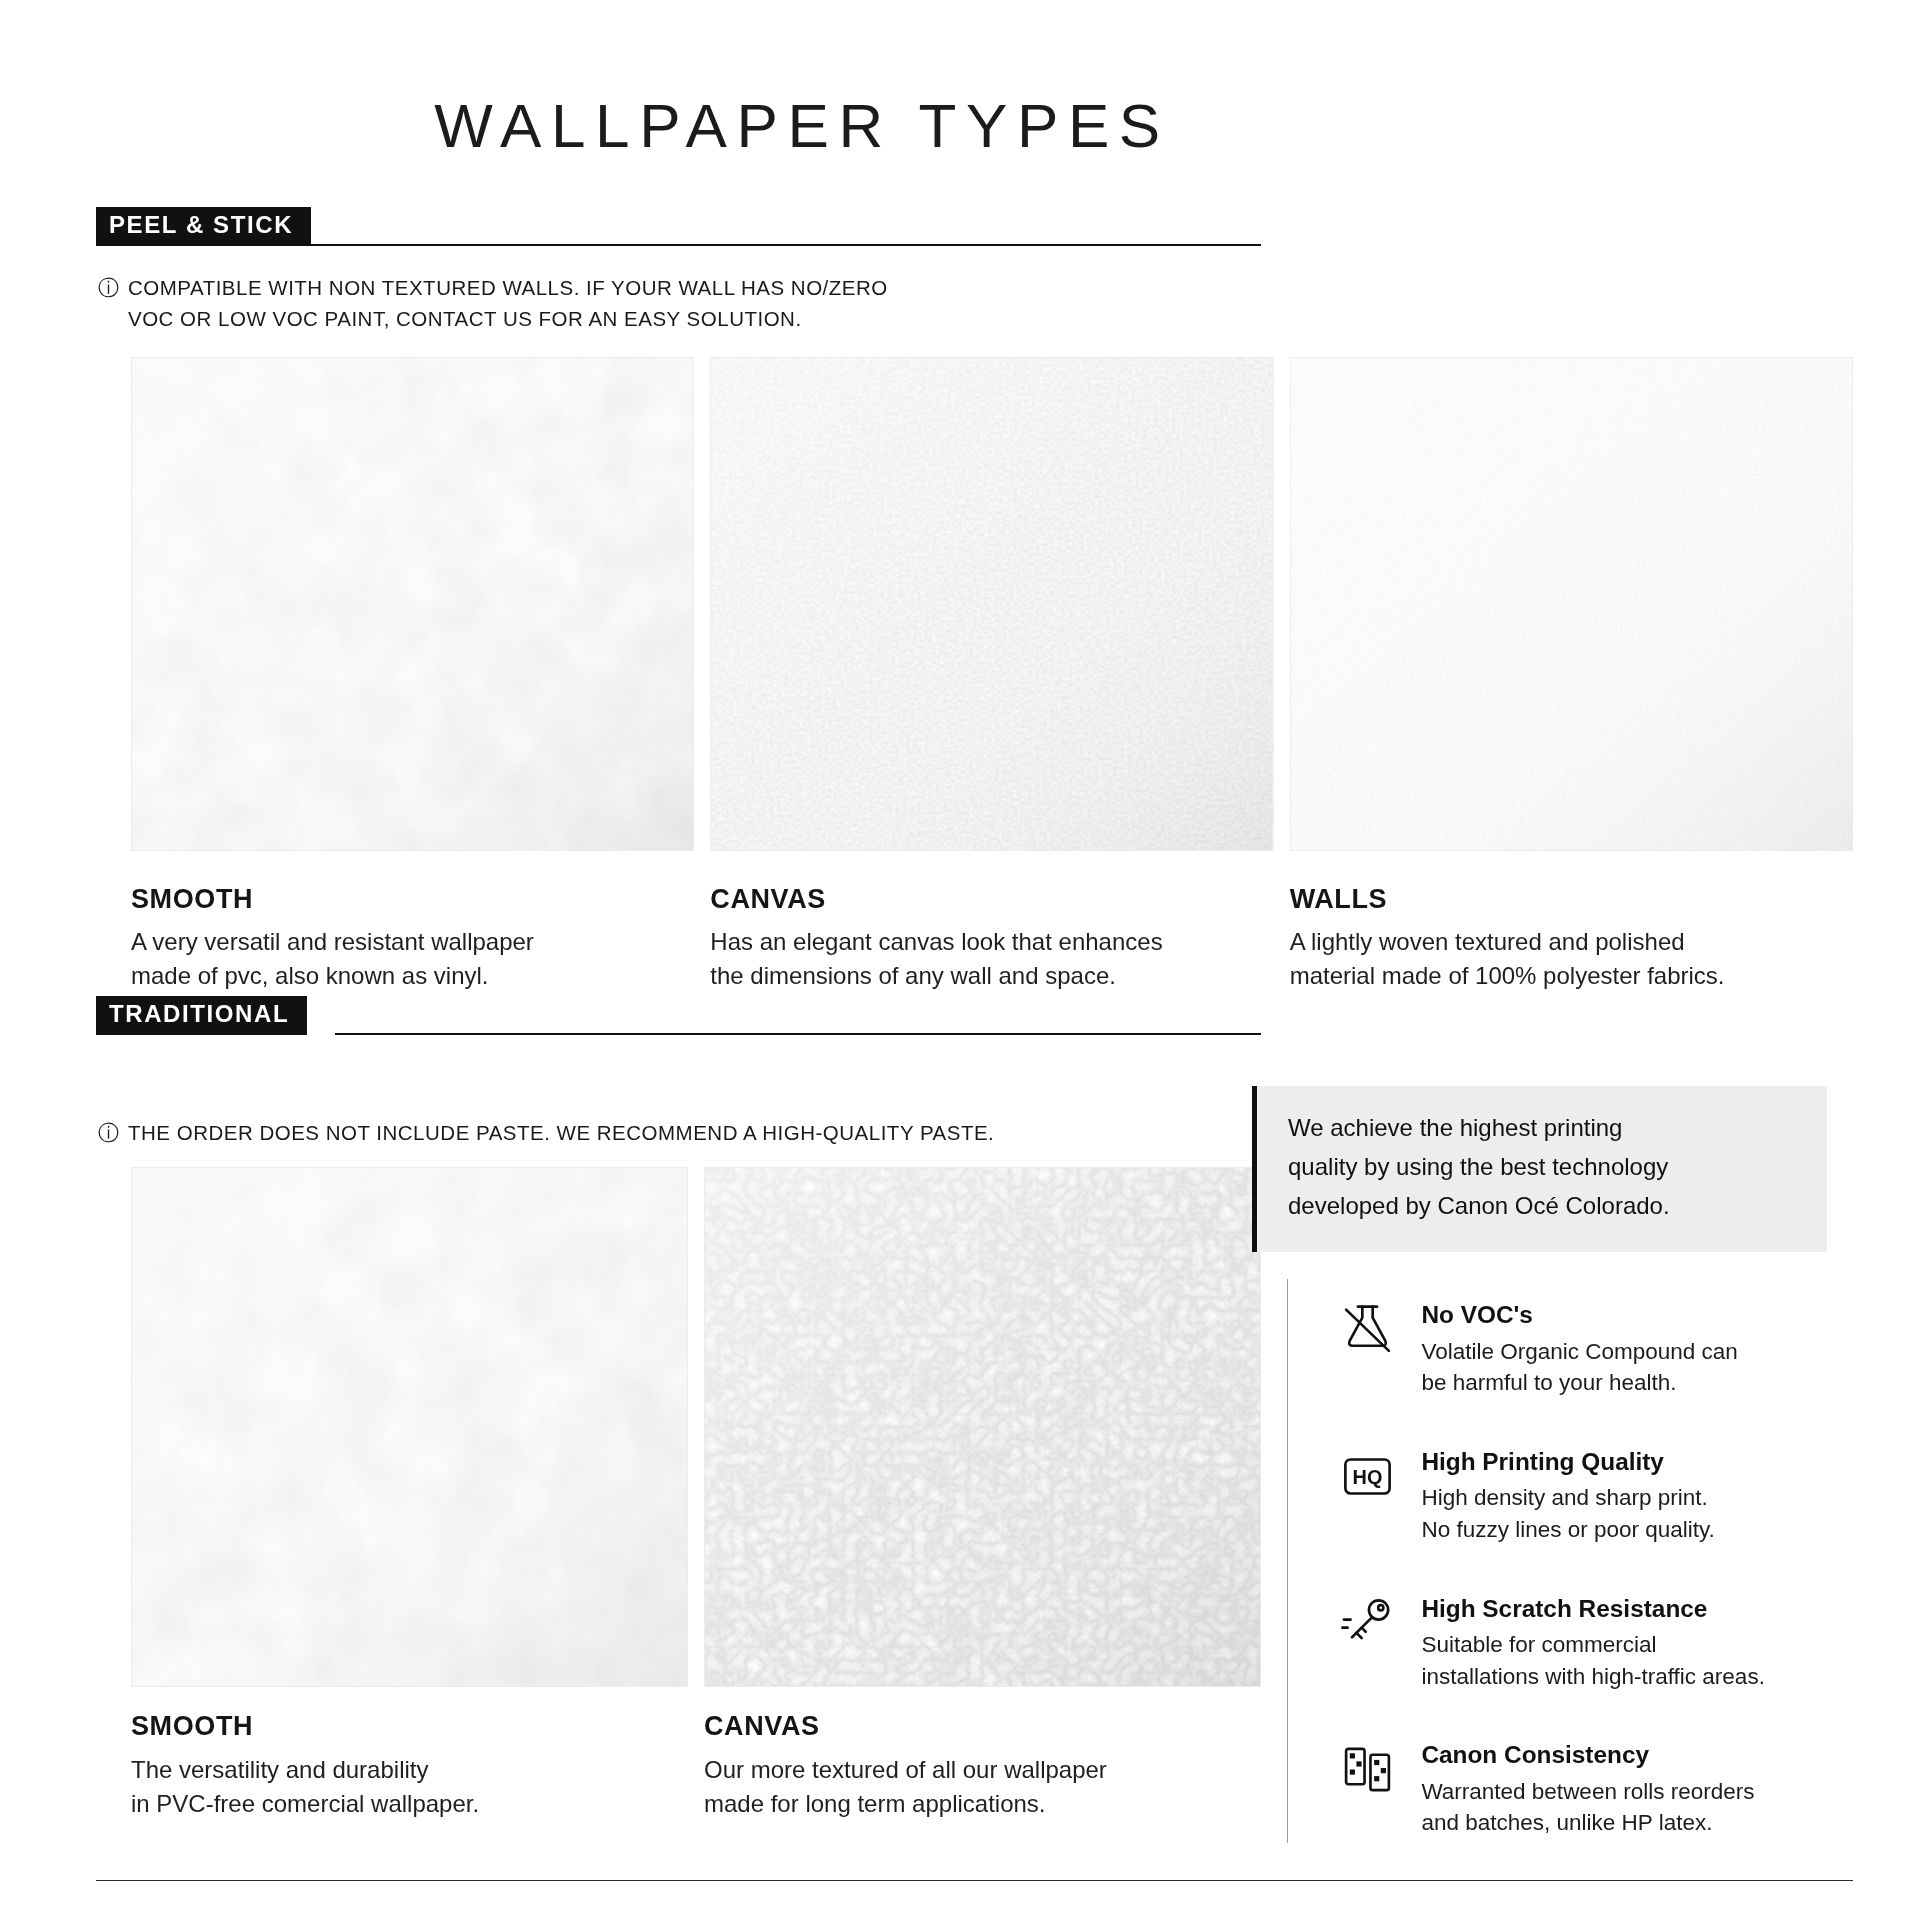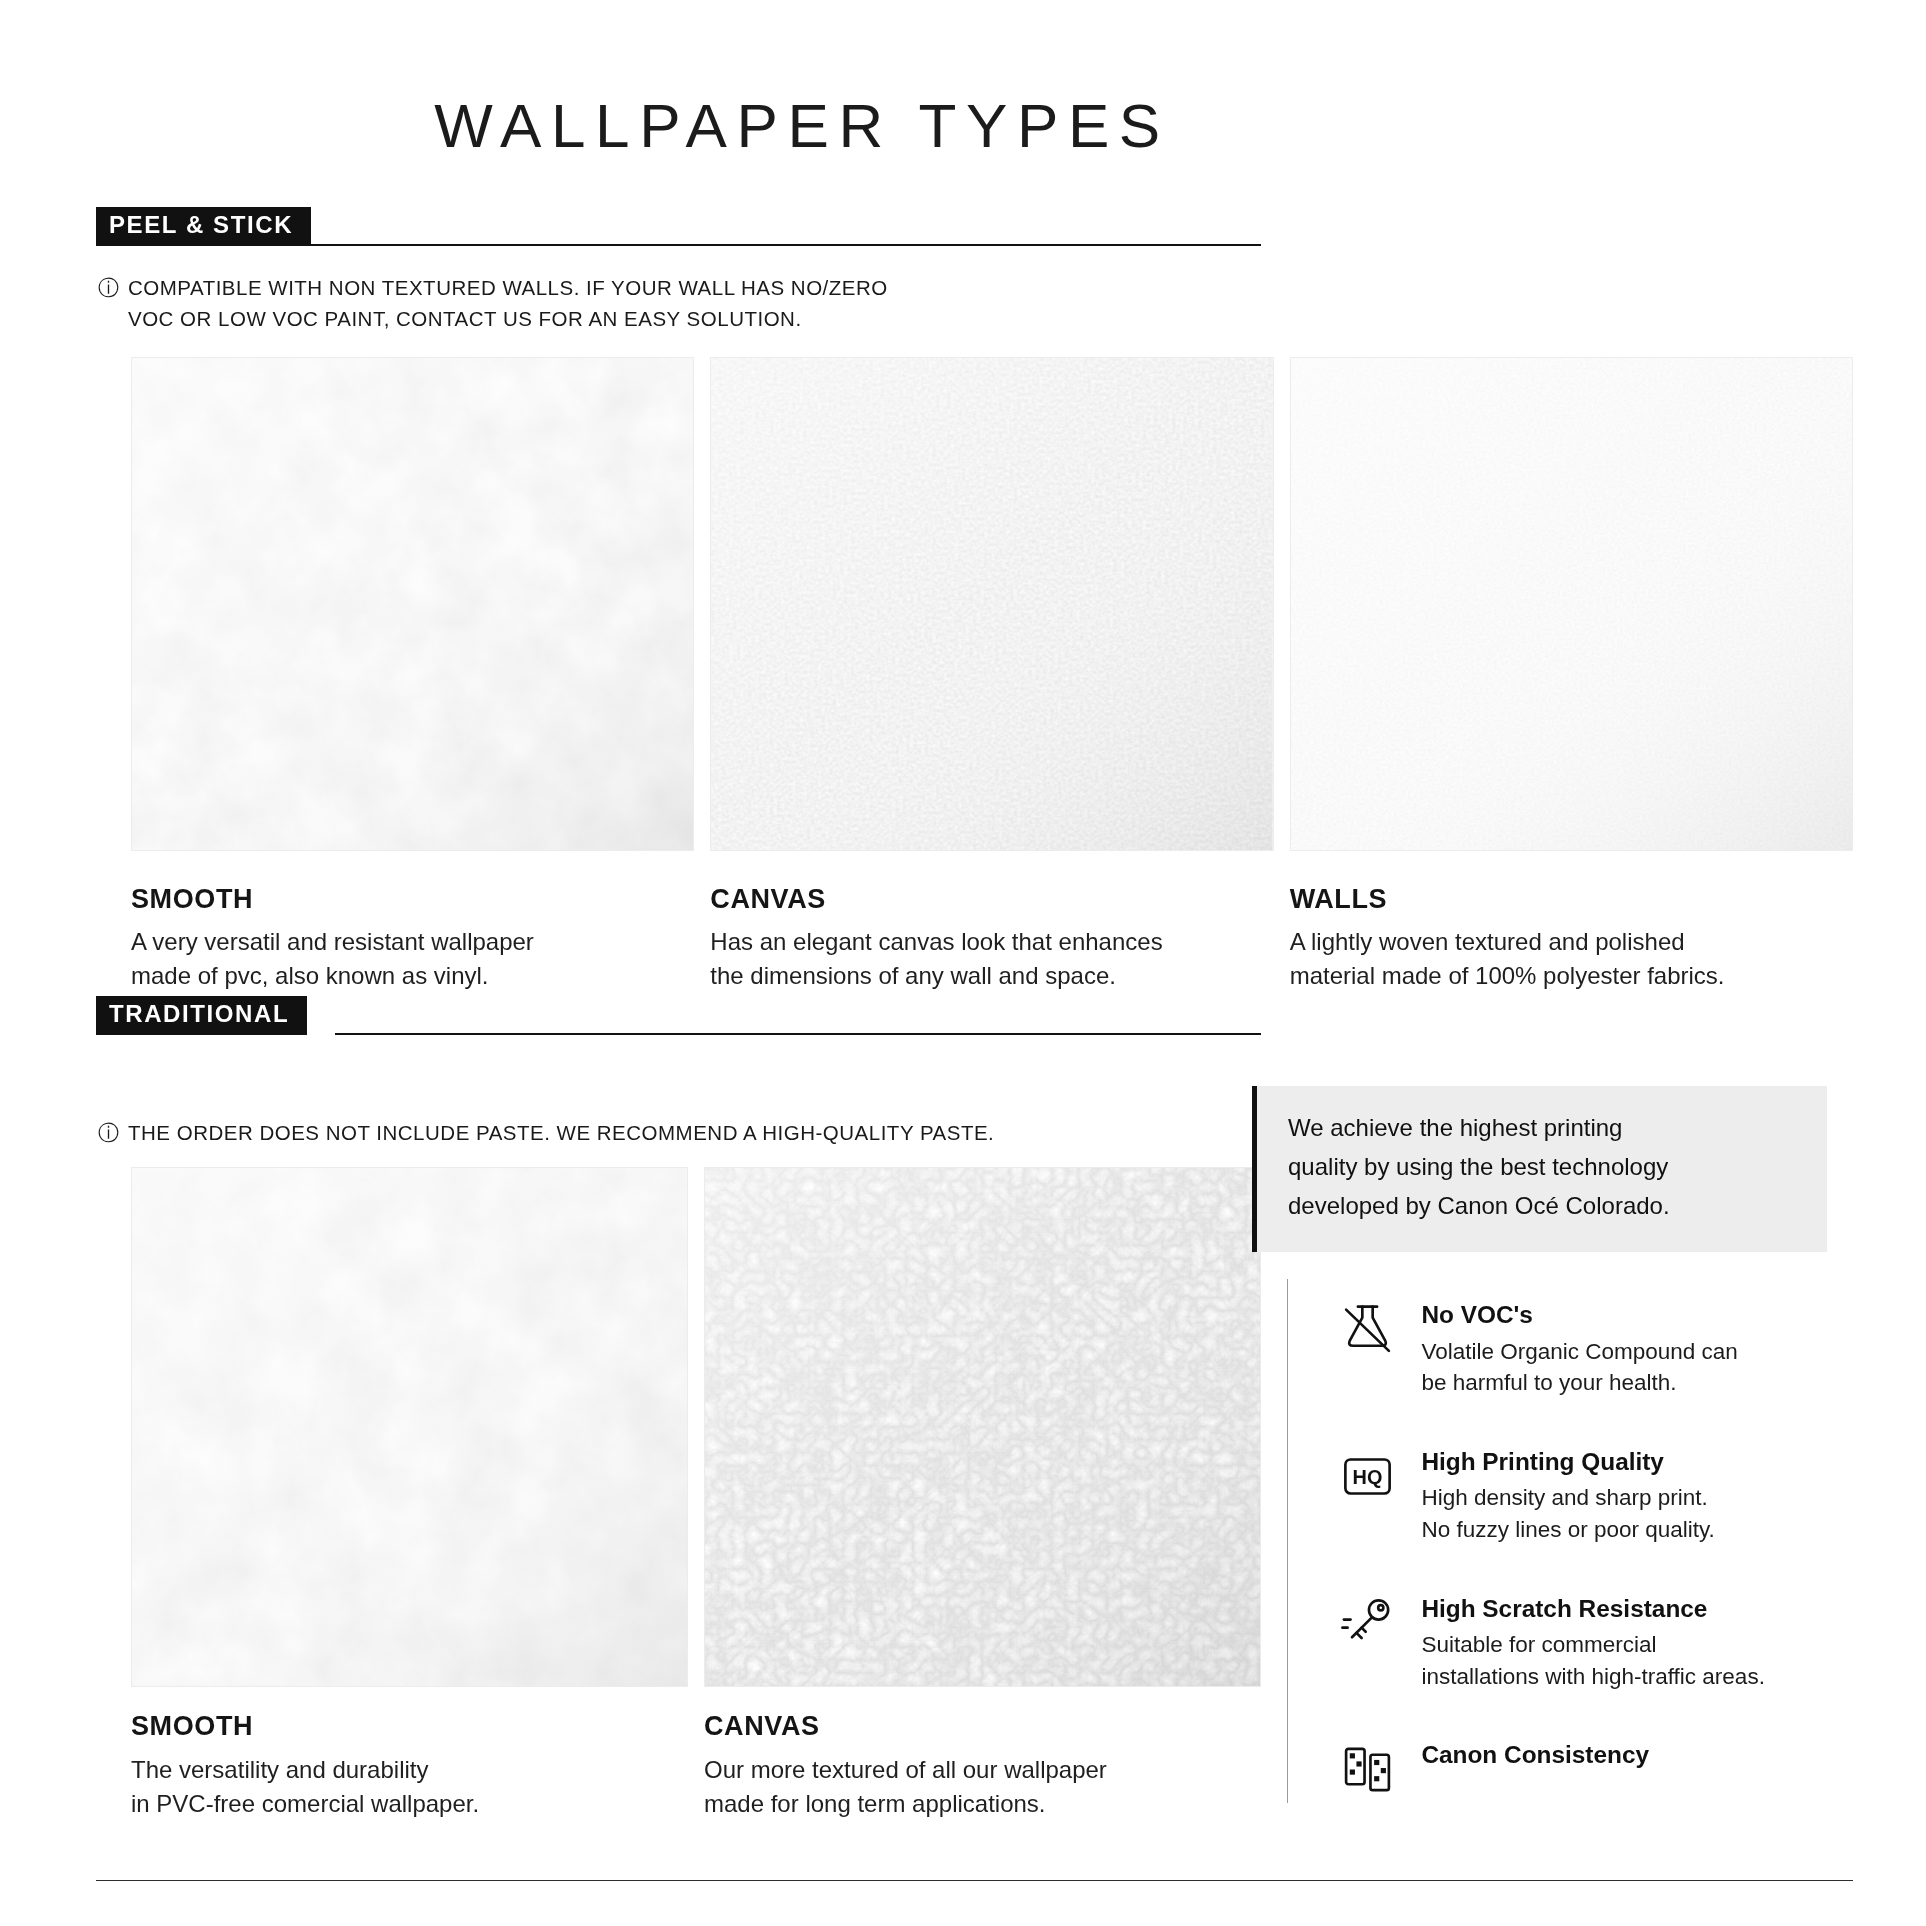--- a/index.html
+++ b/index.html
@@ -278,20 +278,22 @@
           <rect x="16" y="18" width="7" height="7" fill="#111" stroke="none"></rect>
           <rect x="25" y="29" width="7" height="7" fill="#111" stroke="none"></rect>
           <rect x="16" y="40" width="7" height="7" fill="#111" stroke="none"></rect>
           <rect x="49" y="27" width="7" height="7" fill="#111" stroke="none"></rect>
           <rect x="58" y="38" width="7" height="7" fill="#111" stroke="none"></rect>
           <rect x="49" y="49" width="7" height="7" fill="#111" stroke="none"></rect>
         </svg>
       </div>
       <div class="feature-text">
         <div class="feature-title">Canon Consistency</div>
+        <div class="feature-desc">Warranted between rolls reorders
+and batches, unlike HP latex.</div>
       </div>
     </div>
 
   </div>
 
   <div class="bottom-rule"></div>
 
 </div>
 
 

